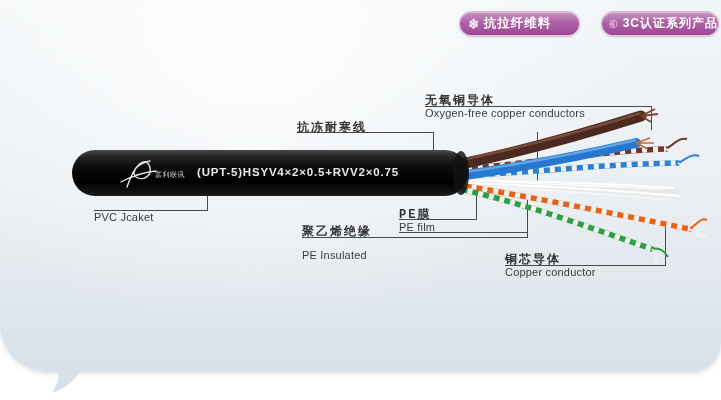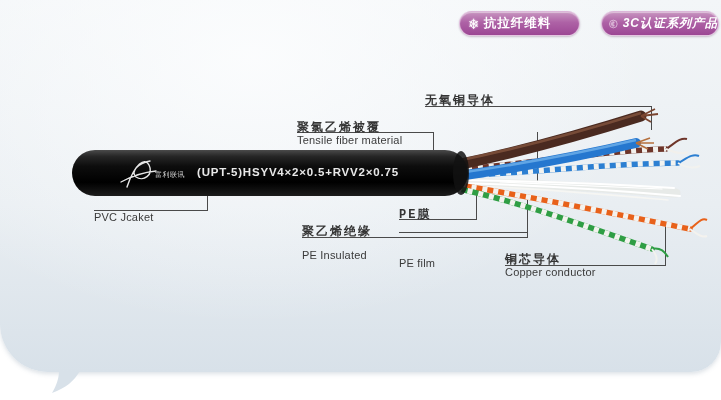--- a/index.html
+++ b/index.html
@@ -16,21 +16,21 @@
   .spec{position:absolute;left:197px;top:166px;font-size:11.5px;font-weight:bold;color:#e9e9e9;
         letter-spacing:.8px;white-space:nowrap;}
   .logo-text{position:absolute;left:155px;top:170px;font-size:7px;color:#d8d8d8;letter-spacing:.5px;white-space:nowrap;}
   .badge{position:absolute;top:11px;height:25px;border-radius:13px;display:flex;align-items:center;
          background:linear-gradient(to bottom,#c795c0 0%,#ae62a6 45%,#9c4794 100%);
          border:1px solid rgba(235,210,232,.8);box-sizing:border-box;
          box-shadow:0 1px 2px rgba(100,60,100,.3), inset 0 1px 1px rgba(255,255,255,.45);
          color:#ffffff;}
   .badge .txt{font-size:12.5px;font-weight:bold;letter-spacing:1px;white-space:nowrap;}
   .badge1{left:459px;width:121px;padding-left:8px;}
-  .badge2{left:601px;width:118px;padding-left:7px;font-style:italic;}
+  .badge2{left:601px;width:118px;padding-left:7px;}
   .snow{font-size:14px;margin-right:4px;line-height:1;text-shadow:0 0 2px rgba(255,255,255,.7);}
   .cccicon{margin-right:5px;display:block;}
 </style>
 </head>
 <body>
 
 <div class="stage">
   <div class="panel"></div>
 
   <svg class="diagram" width="721" height="400" viewBox="0 0 721 400">
@@ -113,28 +113,28 @@
       <ellipse cx="461" cy="173" rx="8" ry="22" fill="#121212" opacity=".85"></ellipse>
     </g>
 
     <path d="M150 161 C138 163 130 172 136 177 C143 182 154 175 149 165 C145 157 135 163 127 187 M121 182 C132 176 146 172 156 171" fill="none" stroke="#e6e6e6" stroke-width="1.4" stroke-linecap="round"></path>
   </svg>
 
   <div class="logo-text">富利联讯</div>
   <div class="spec">(UPT-5)HSYV4×2×0.5+RVV2×0.75</div>
 
   <div class="cn" style="left:425px;top:92px;">无氧铜导体</div>
+  <div class="en" style="left:425px;top:107px;">Oxygen-free copper conductors</div>
 
-  <div class="cn" style="left:297px;top:119px;">聚氯乙烯被覆</div>
-  <div class="en" style="left:297px;top:134px;">Tensile fiber material</div>
+  <div class="cn" style="left:297px;top:119px;">抗冻耐寒线</div>
 
   <div class="en" style="left:94px;top:211px;">PVC Jcaket</div>
 
   <div class="cn" style="left:399px;top:206px;font-family:Liberation Mono, monospace;">PE膜</div>
-  <div class="en" style="left:399px;top:221px;margin-top:36px;">PE film</div>
+  <div class="en" style="left:399px;top:221px;">PE film</div>
 
   <div class="cn" style="left:302px;top:223px;">聚乙烯绝缘</div>
   <div class="en" style="left:302px;top:238px;margin-top:11px;">PE Insulated</div>
 
   <div class="cn" style="left:505px;top:251px;text-align:right;">铜芯导体</div>
   <div class="en" style="left:505px;top:266px;">Copper conductor</div>
 
   <div class="badge badge1">
     <span class="snow">❄</span>
     <span class="txt">抗拉纤维料</span>

